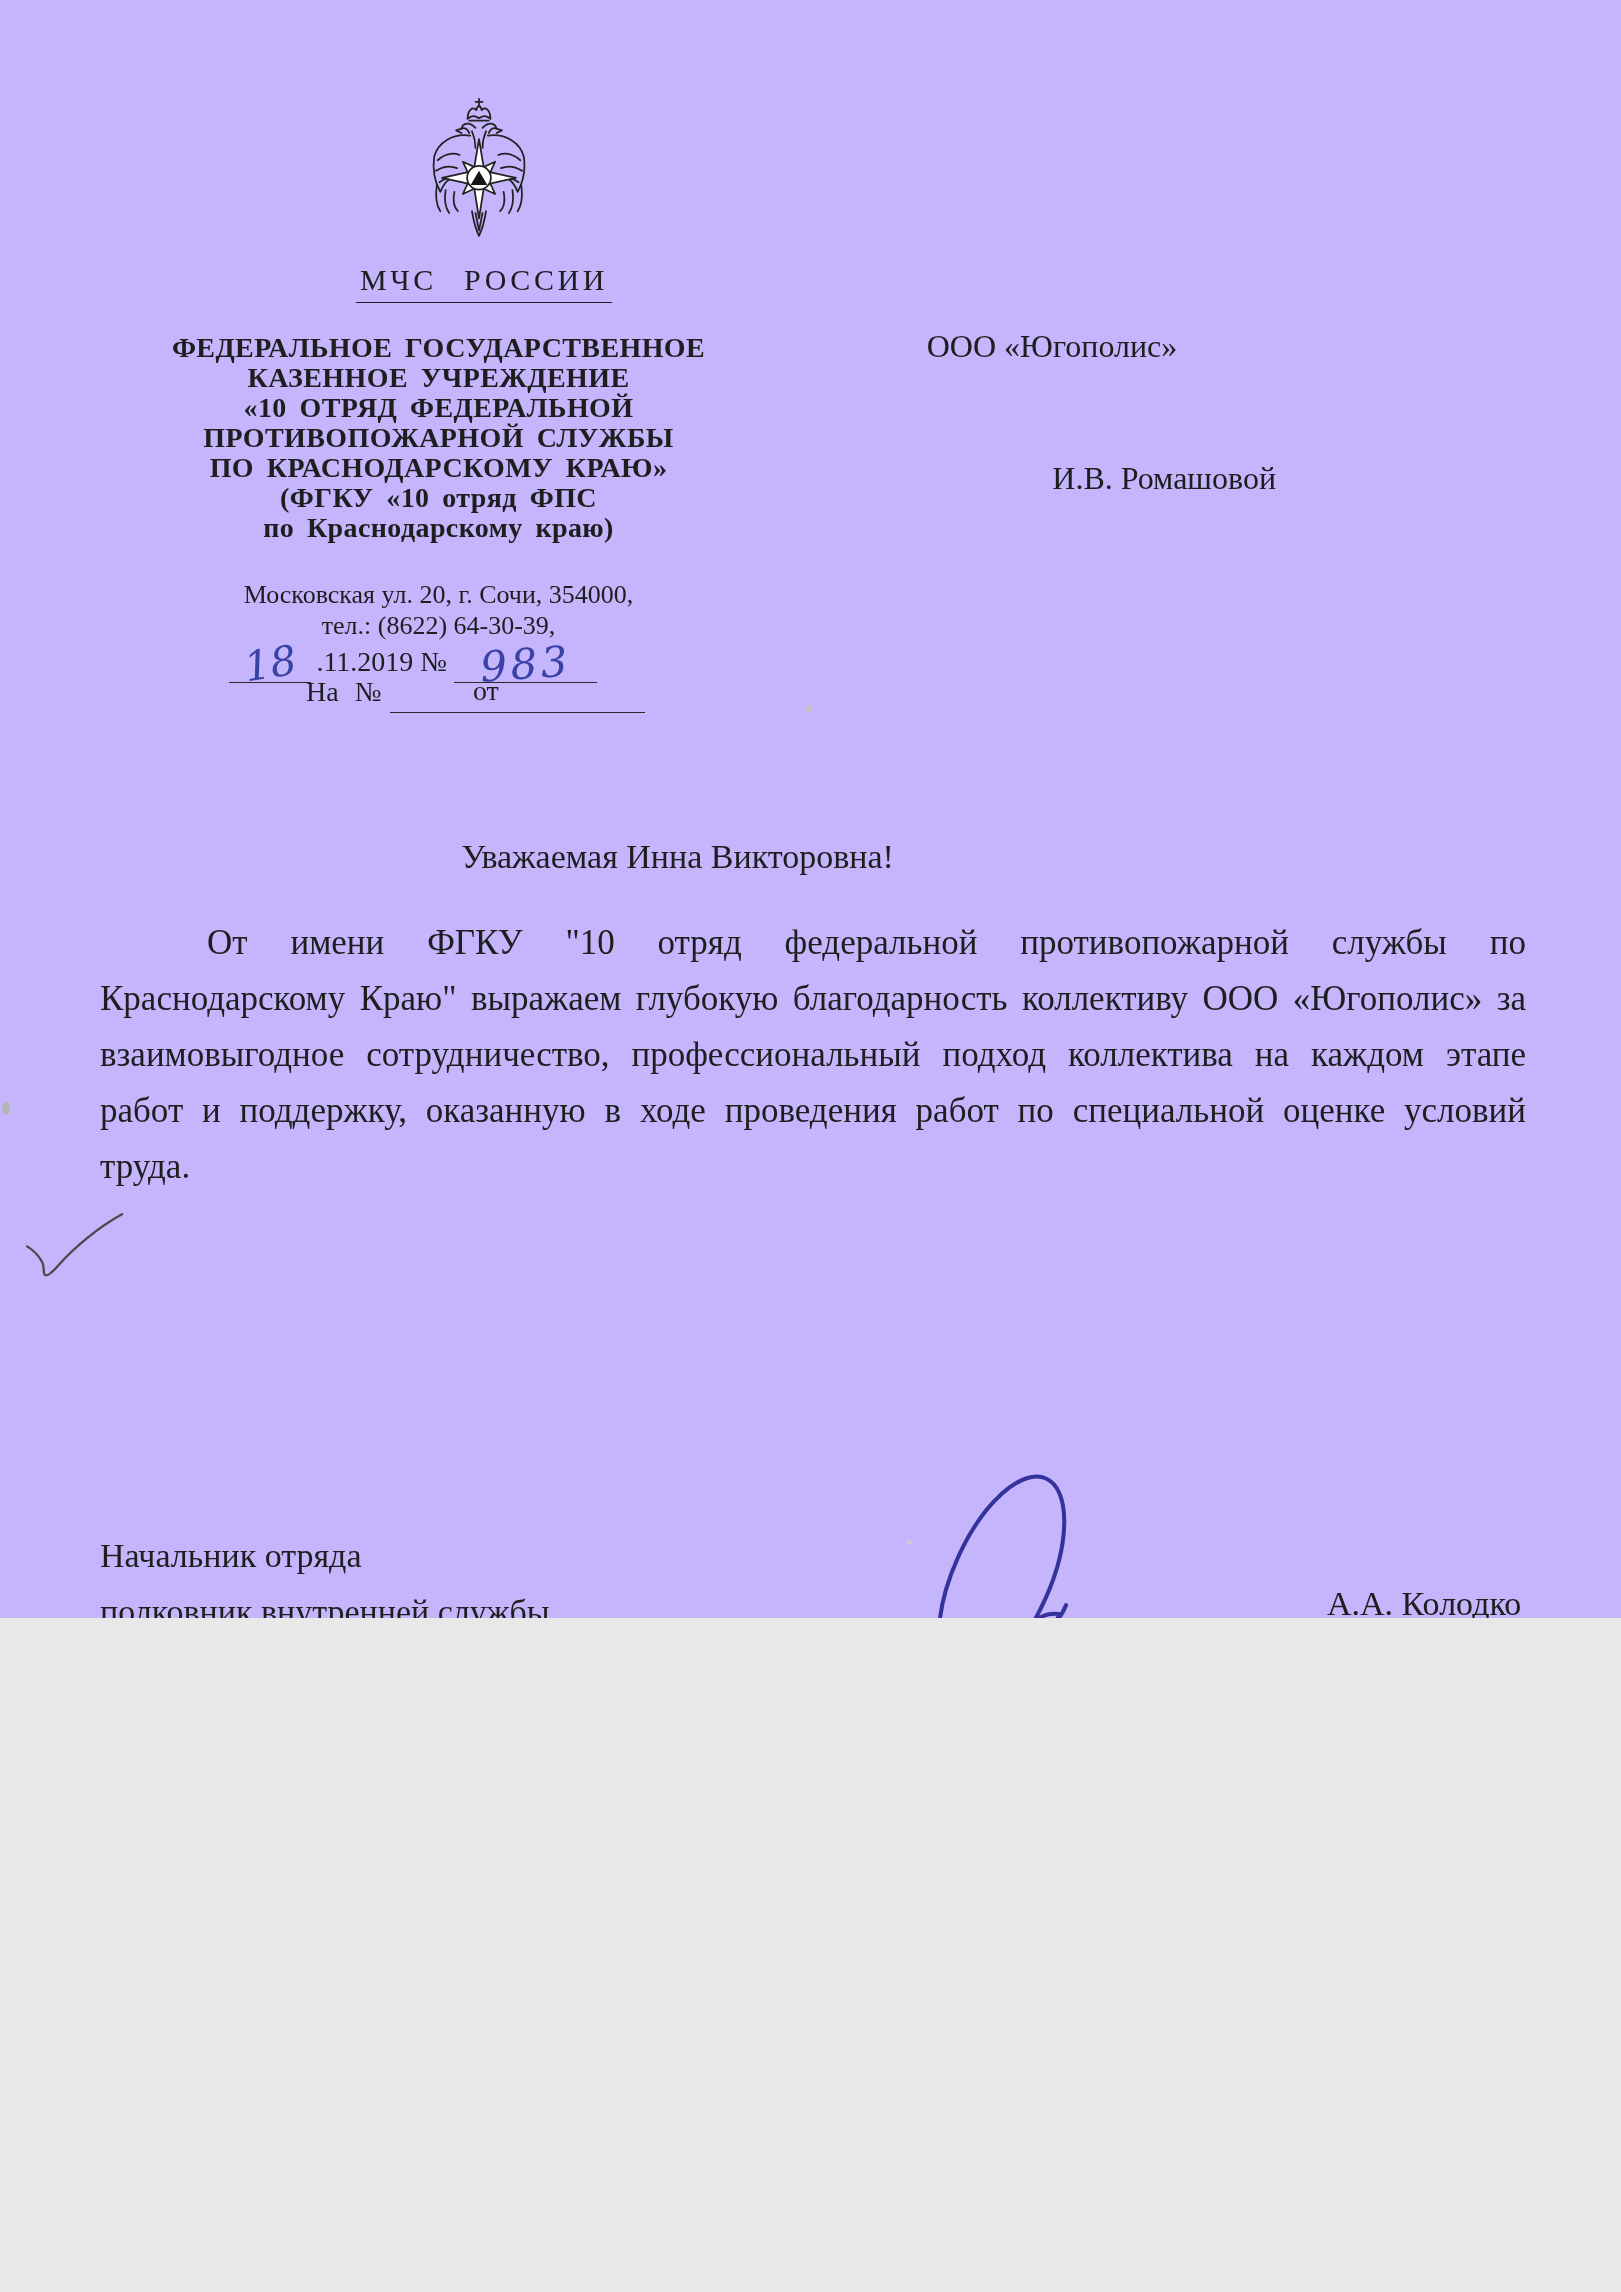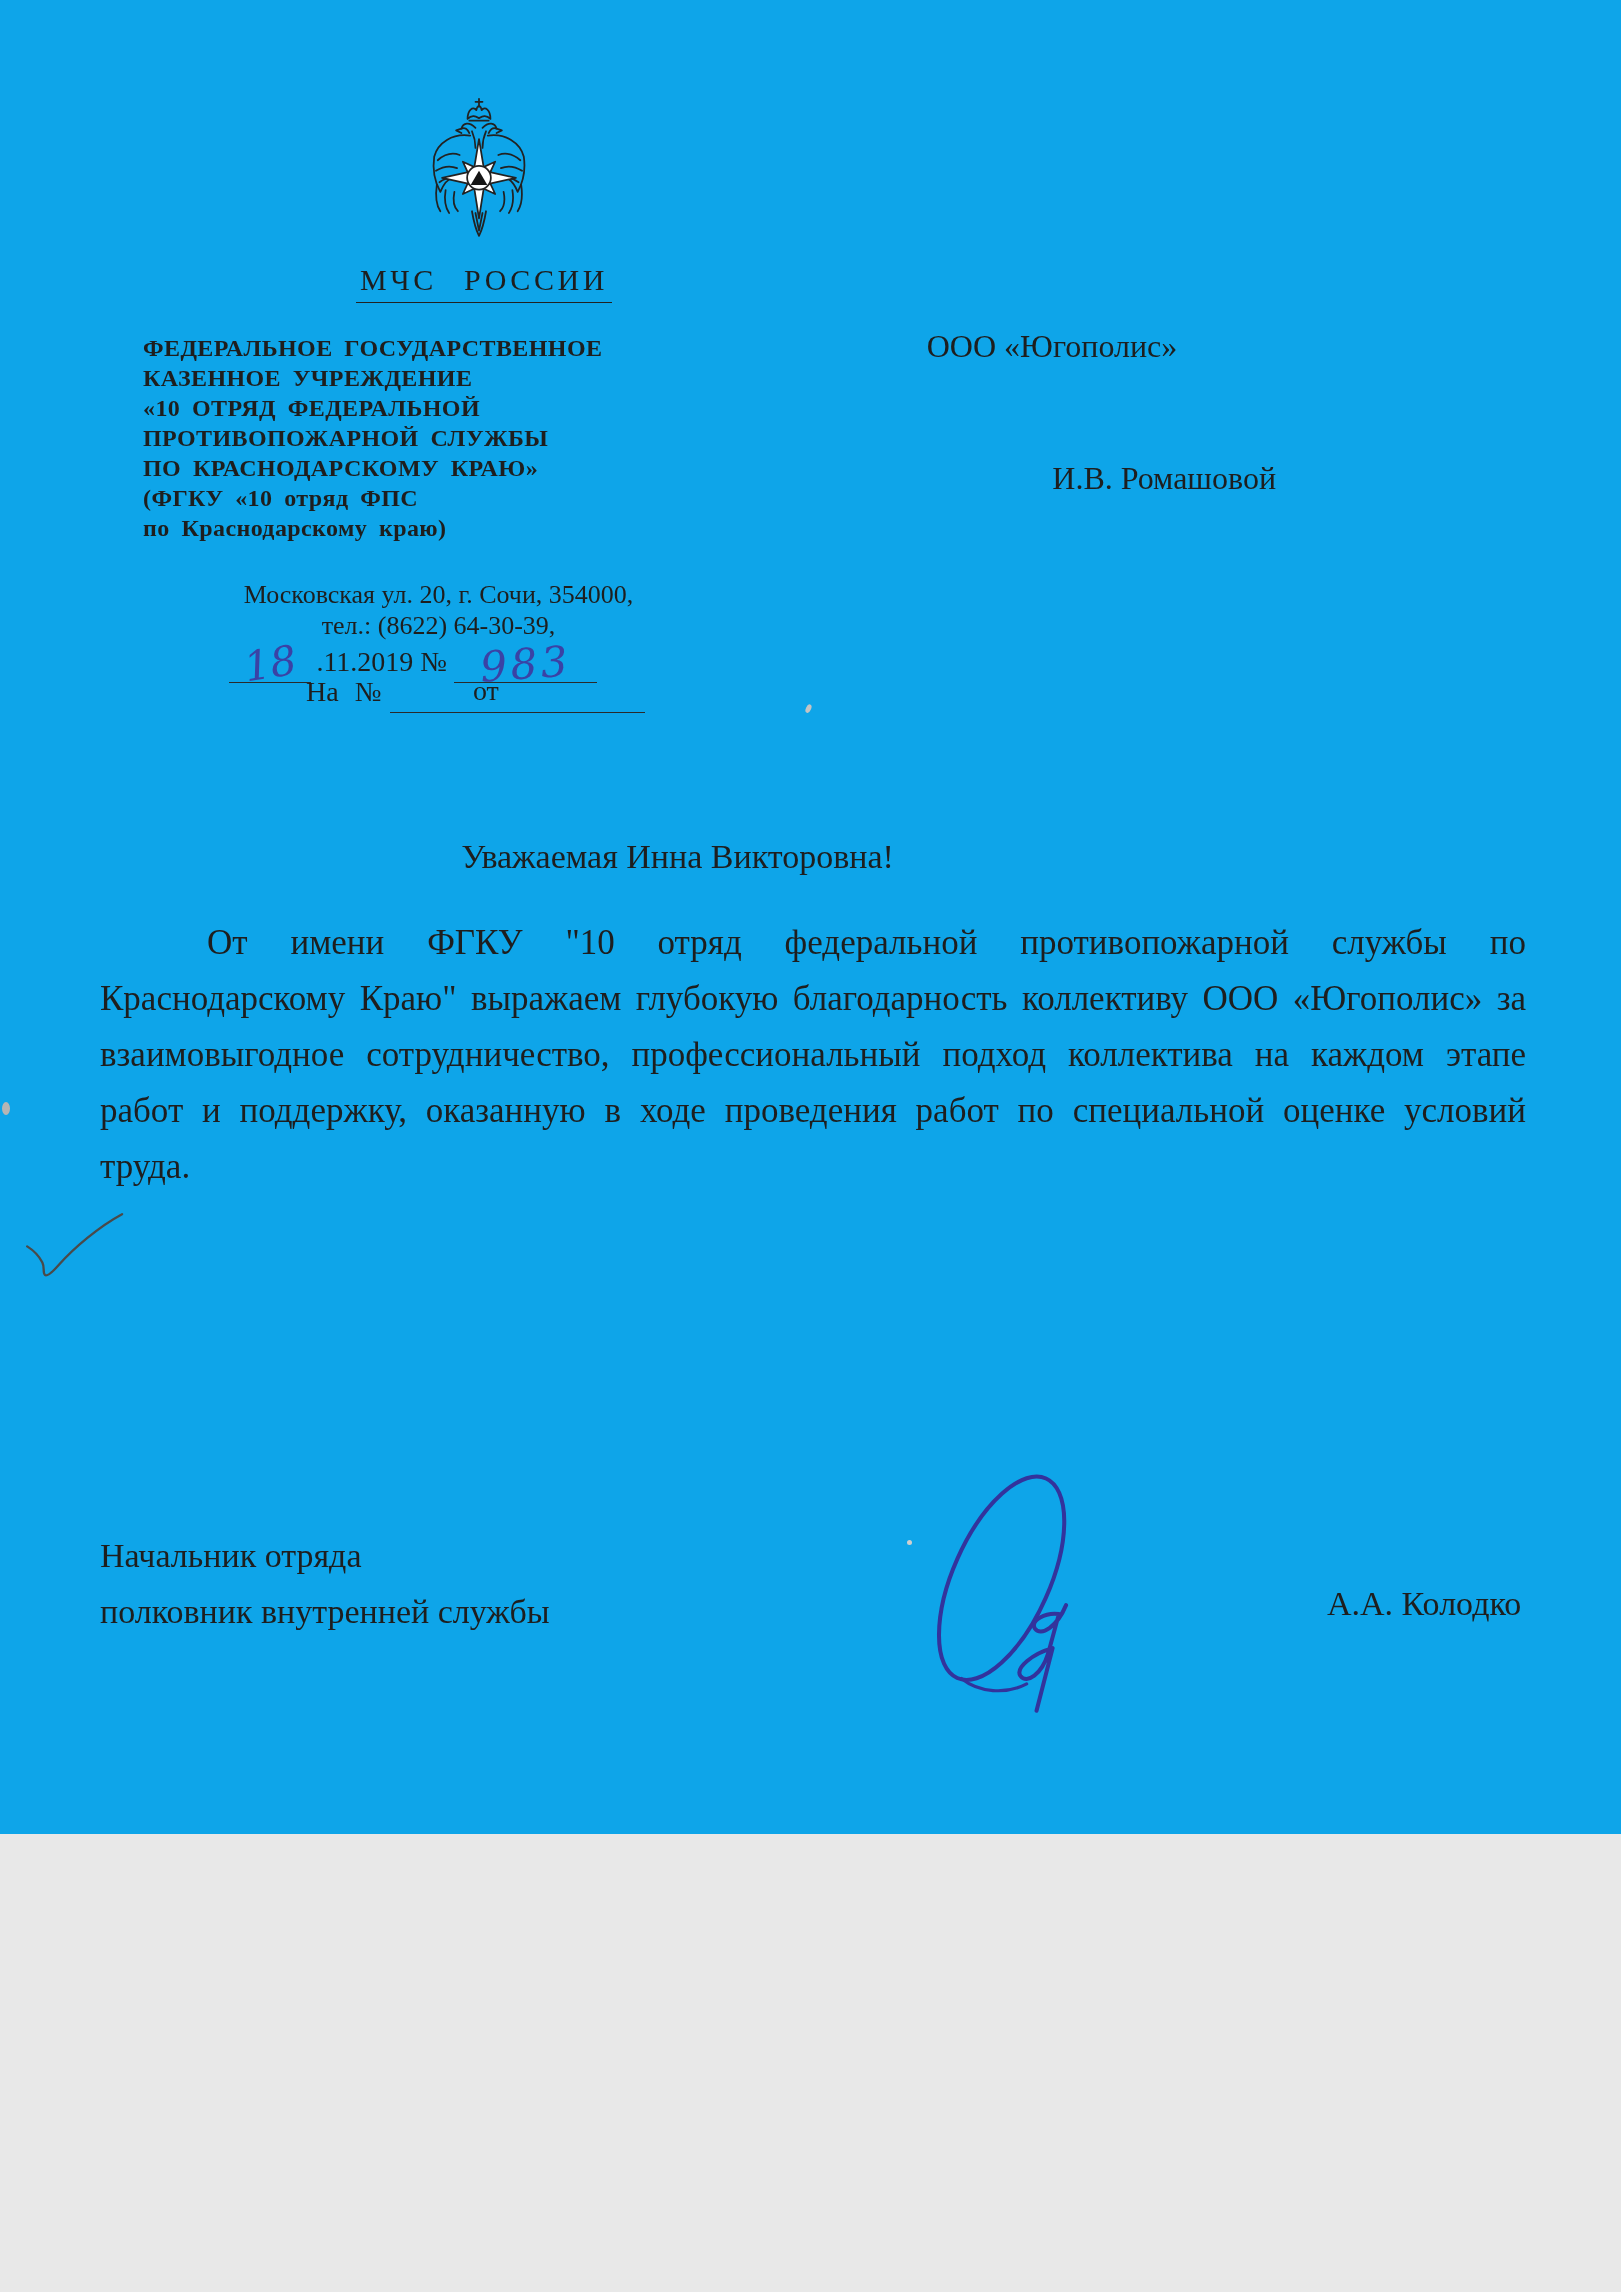--- a/index.html
+++ b/index.html
@@ -1,19 +1,19 @@
 <!DOCTYPE html>
 <html style="font-size:14.3px"><head>
 <meta charset="utf-8">
 <style>
   html,body{margin:0;padding:0;background:#e8e8e8;}
   .page{
     position:relative;
-    width:1621px;height:1834px;
-    background:#0ea5e9;
+    width:1621px;height:1618px;
+    background:#c4b5fd;
     font-family:"Liberation Serif", serif;
     color:#1e1e1e;
     overflow:hidden;
   }
   
   .emblem{position:absolute;left:426px;top:97px;width:106px;height:145px;}
   .emblem svg{width:100%;height:100%;}
   
   .ministry{
     position:absolute;left:269px;top:263px;width:430px;
@@ -21,22 +21,22 @@
   }
   .ministry span{
     display:inline-block;
     font-size:30px;letter-spacing:3.6px;word-spacing:16px;
     border-bottom:1.8px solid #222;
     padding:0 3.6px 4.5px 3.6px;
   }
   
   .org{
     position:absolute;left:143px;top:333px;width:591px;
-    text-align:left;font-weight:bold;
-    font-size:24px;line-height:30px;letter-spacing:0.4px;word-spacing:5.4px;
+    text-align:center;font-weight:bold;
+    font-size:28px;line-height:30px;letter-spacing:0.4px;word-spacing:5.4px;
   }
   
   .addr{
     position:absolute;left:143px;top:579px;width:591px;
     text-align:center;font-size:26px;line-height:31px;
   }
   
   .refrow{
     position:absolute;left:229px;top:622px;
     display:flex;align-items:flex-end;

